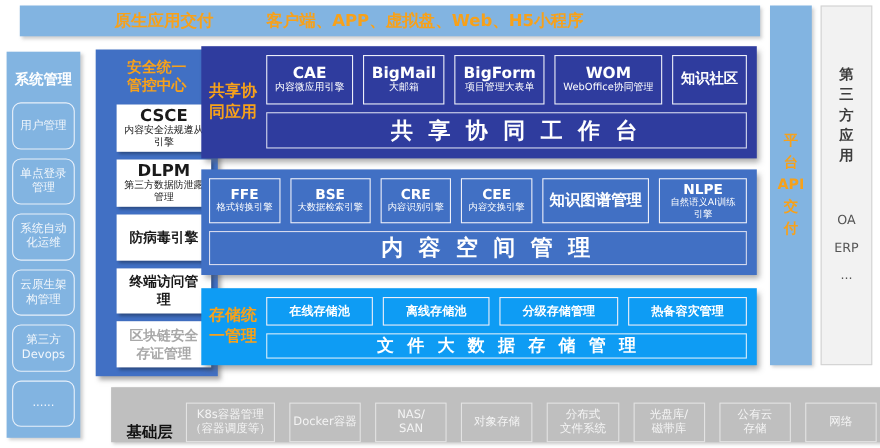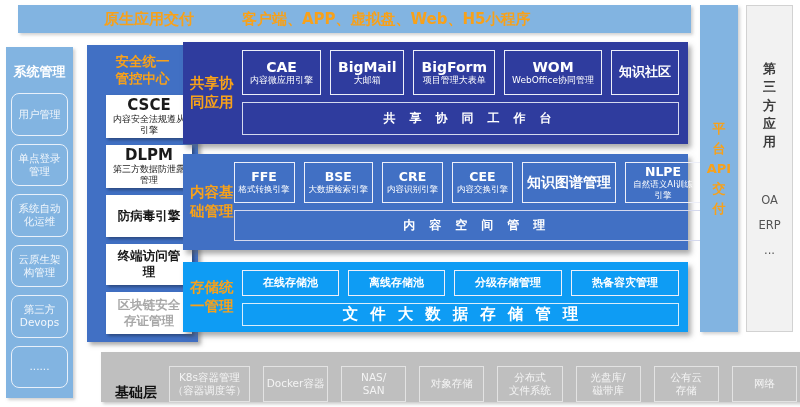--- a/index.html
+++ b/index.html
@@ -58,21 +58,21 @@
   .obox-sub:empty { display:none; }
   .obox.zh-only .obox-title { font-size:13px; }
   .s2 .obox { padding:2px 4px; }
   .s2 .obox-title { font-size:12.5px; }
   .s2 .obox-sub { font-size:8.5px; }
   .s2 .obox.zh-only .obox-title { font-size:14px; }
   .s2 .obox.wrap-sub .obox-sub { white-space:normal; width:66px; }
   .s3 .obox { justify-content:center; }
   .s3 .obox-title { font-size:11px; font-weight:bold; }
   .wide-bar { height:33px; border:1.5px solid #D5D9EE; color:#ffffff; font-weight:bold;
-    font-size:12px; letter-spacing:14px; padding-left:28px; display:flex;
+    font-size:20px; letter-spacing:14px; padding-left:28px; display:flex;
     align-items:center; justify-content:center; white-space:nowrap; }
   .s3 .wide-bar { letter-spacing:12px; padding-left:12px; font-size:15.5px; border-color:#D8EDFB; }
   .s3 .box-row { flex:0 0 26px; }
   .s3 .wide-bar { flex:1; height:auto; }
 
   
   .base-layer { position:absolute; left:85px; top:352px; width:708px; height:50px;
     background:#BFBFBF; display:flex; align-items:flex-end; padding:0 12px 0 14px;
     box-shadow:2px 2px 3px rgba(120,120,120,.4);margin-left:16px; }
   .base-label { font-size:14px; font-weight:bold; color:#111111; margin-right:12px; white-space:nowrap; }
@@ -166,23 +166,20 @@
         </div>
         <div class="obox zh-only">
           <div class="obox-title">知识社区</div>
         </div>
       </div>
       <div class="wide-bar">共享协同工作台</div>
     </div>
   </section>
 
   <section class="main-section s2">
-    <div class="main-label">
-        <span>内容基础管理</span>
-      </div>
     <div class="main-content">
       <div class="box-row">
         <div class="obox">
           <div class="obox-title">FFE</div>
           <div class="obox-sub">格式转换引擎</div>
         </div>
         <div class="obox">
           <div class="obox-title">BSE</div>
           <div class="obox-sub">大数据检索引擎</div>
         </div>

